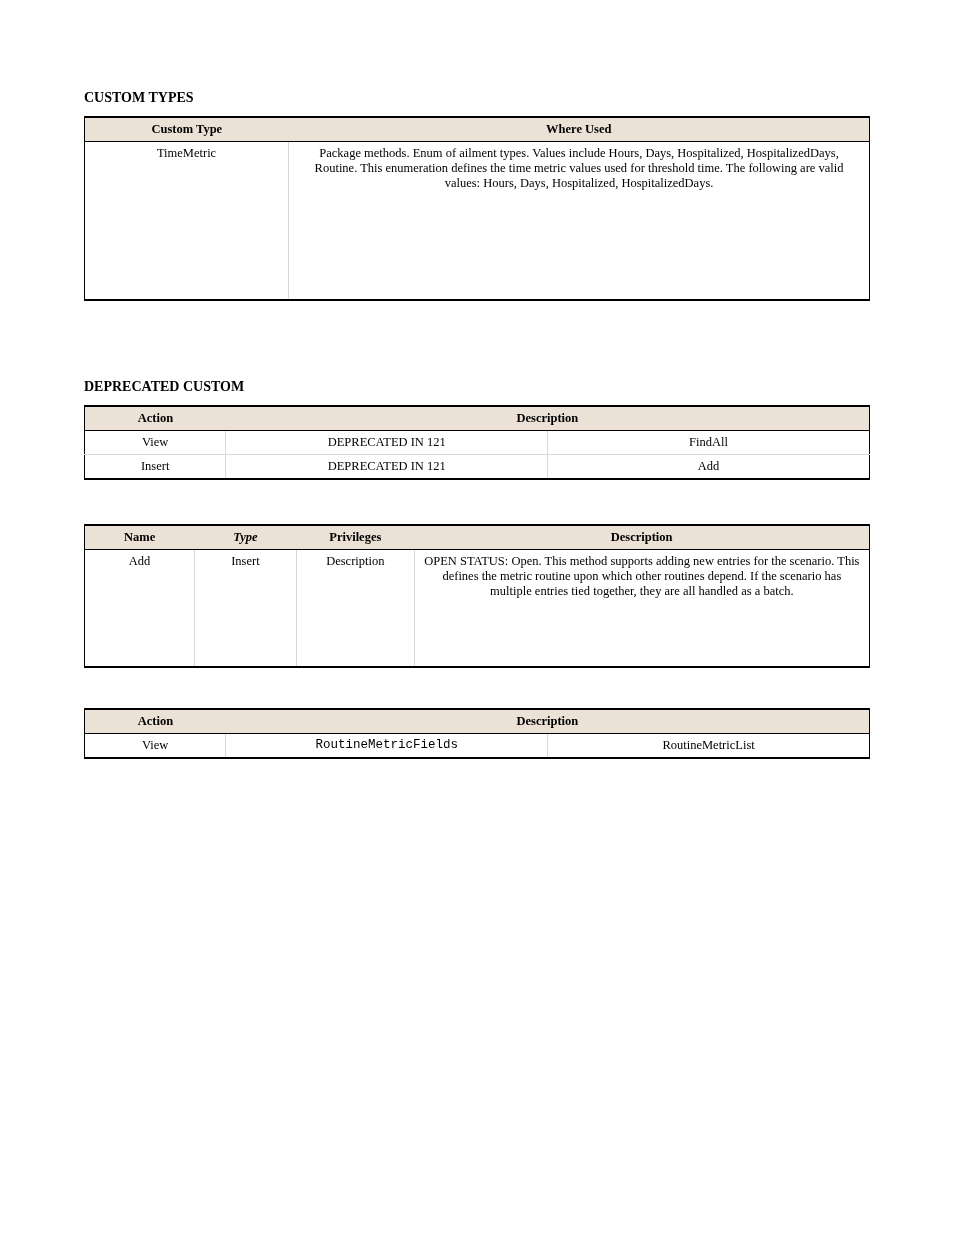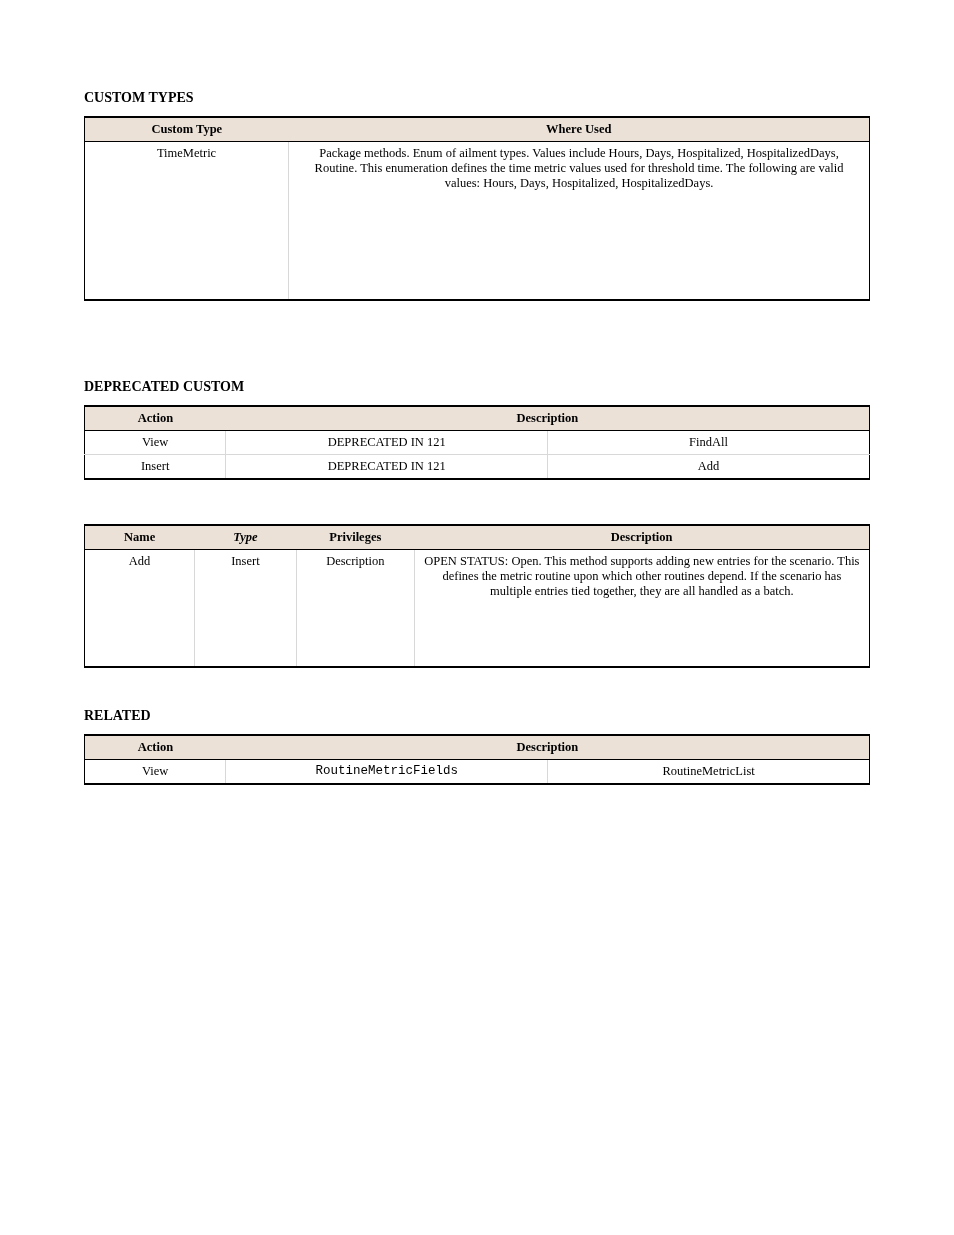--- a/index.html
+++ b/index.html
@@ -113,21 +113,20 @@
         <td class="col-sep-right">Insert</td>
         <td class="col-sep-right">Description</td>
         <td>OPEN STATUS: Open.
 This method supports adding new entries for the scenario. This defines the metric routine upon which other routines depend. If the scenario has multiple entries tied together, they are all handled as a batch.</td>
       </tr>
     </tbody>
   </table>
 
   <div class="spacer-3"></div>
 
-  <div class="section-title">RELATED</div>
   <table class="table">
     <thead>
       <tr class="header-row">
         <th style="width:18%;">Action</th>
         <th colspan="2">Description</th>
       </tr>
     </thead>
     <tbody>
       <tr>
         <td class="col-sep-right">View</td>

